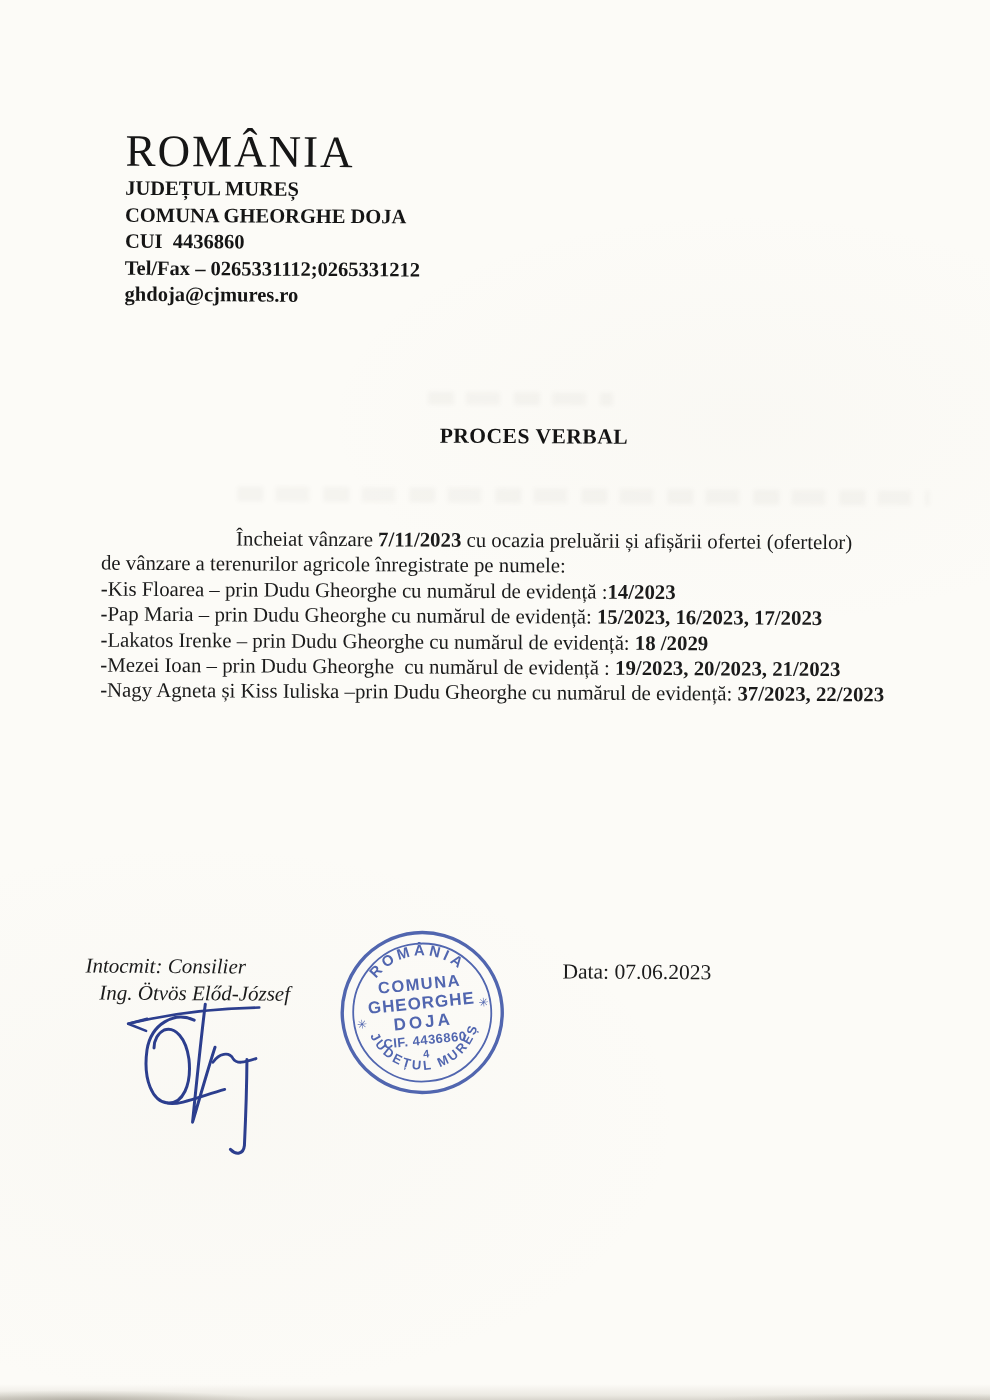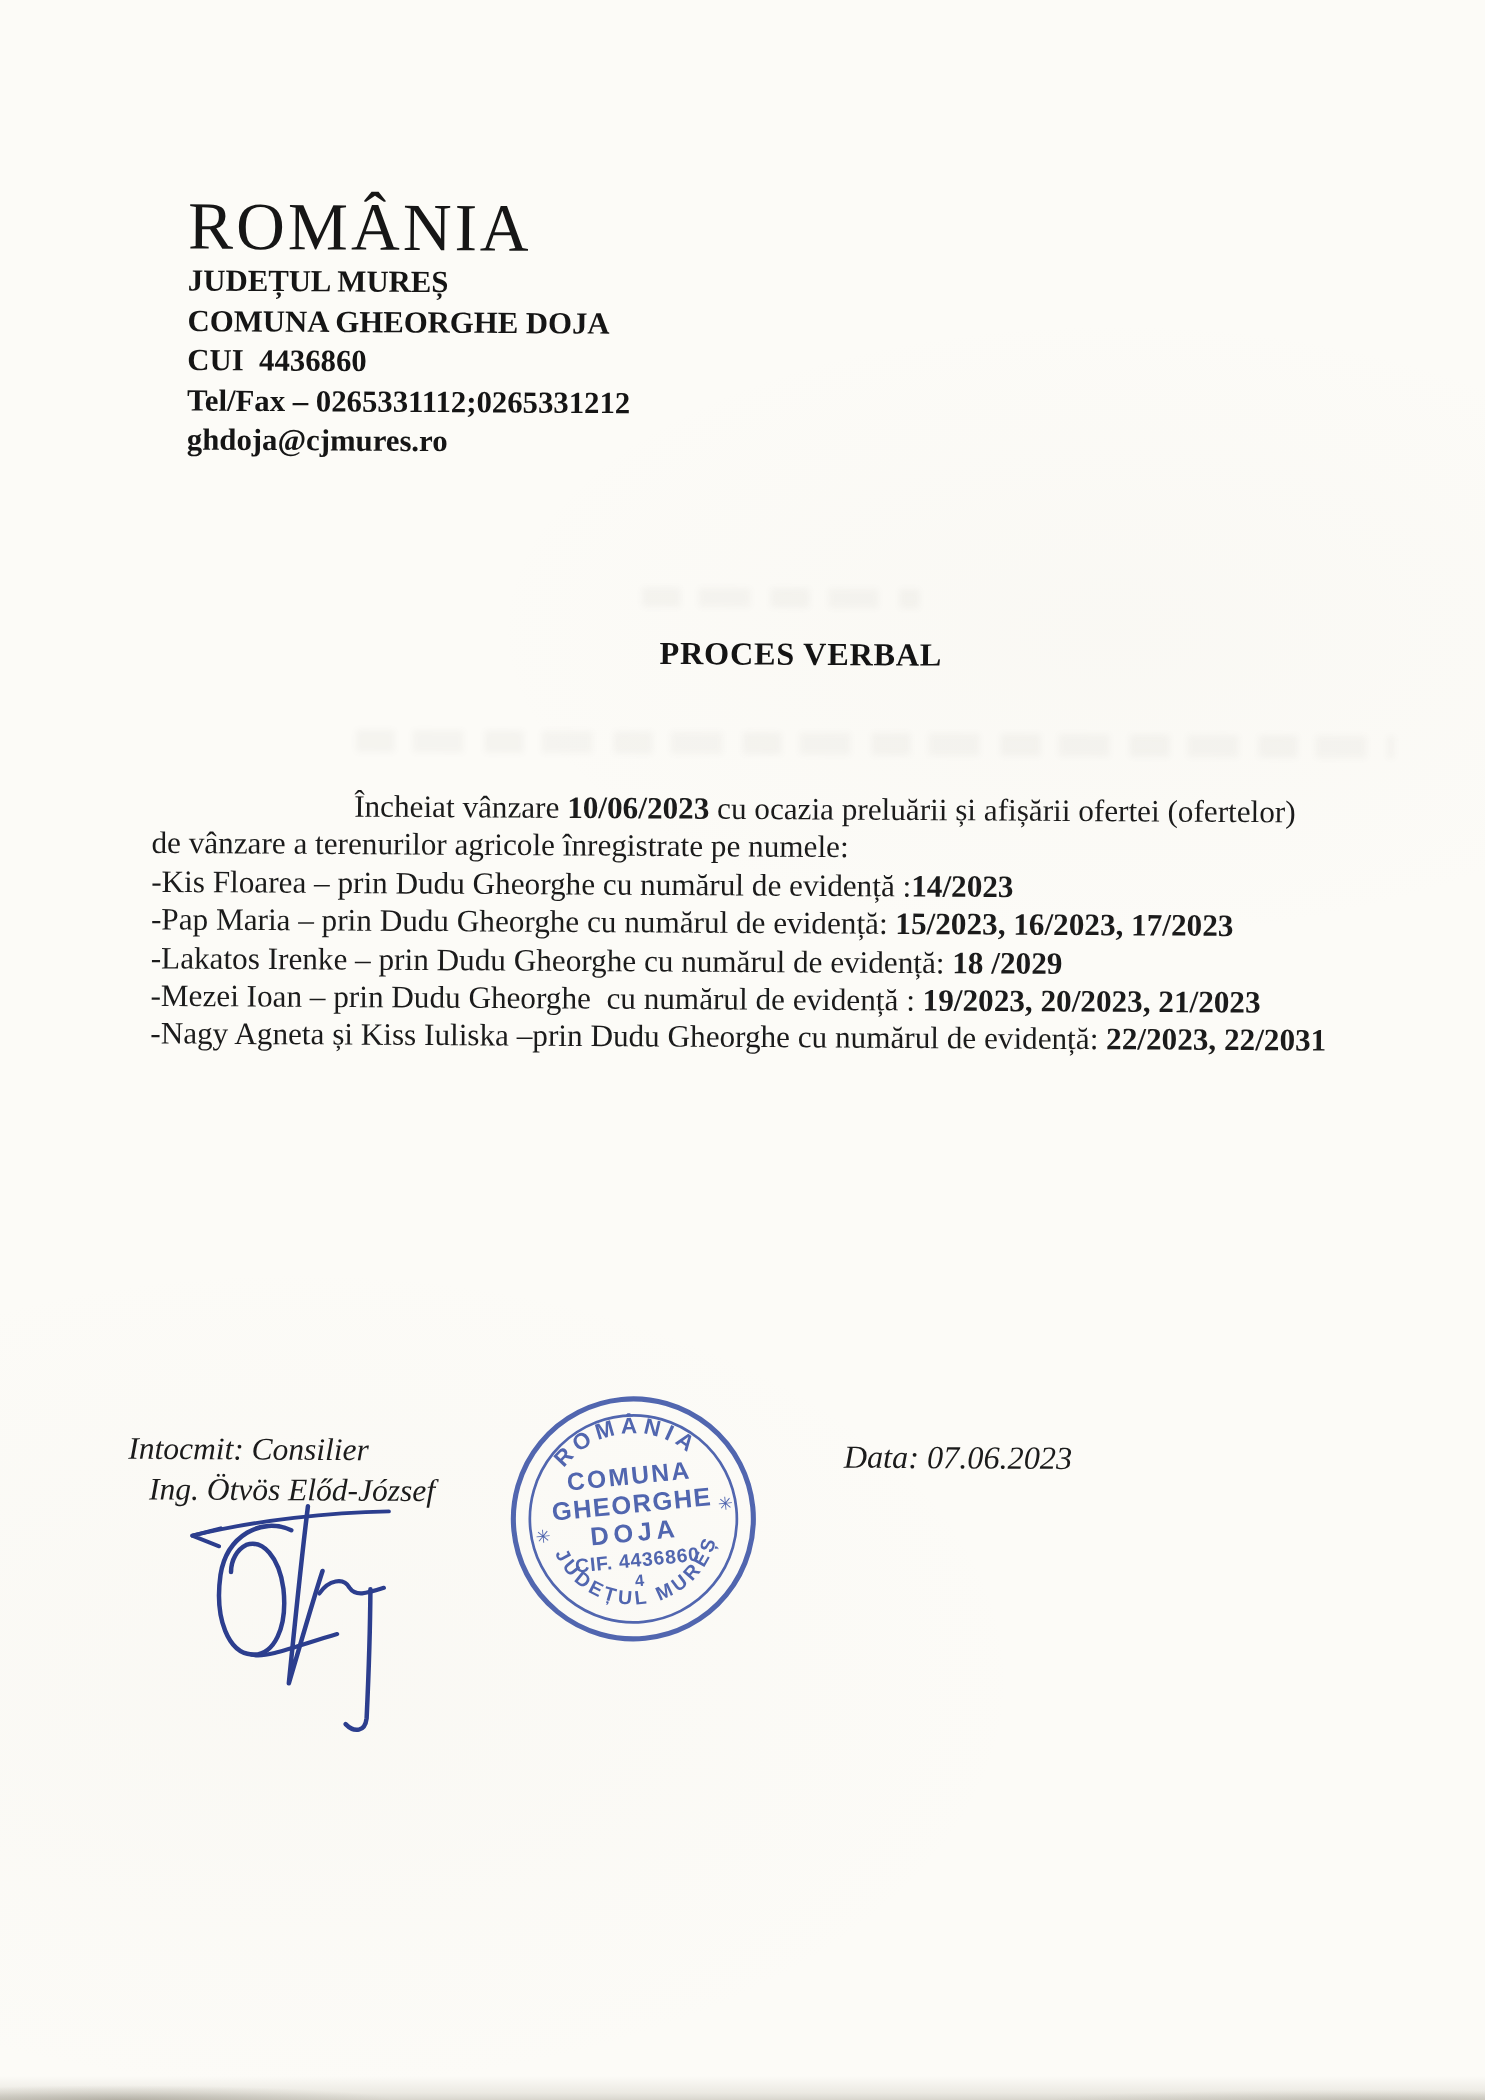--- a/index.html
+++ b/index.html
@@ -69,21 +69,21 @@
   .body-block .indent{text-indent:135px;}
   .body-block b{font-weight:bold;}
   
   .prepared{
     position:absolute;left:88px;top:955px;
     font-style:italic;font-size:21px;line-height:27px;
   }
   .prepared .name{padding-left:14px;}
   .date-line{
     position:absolute;left:565px;top:959px;
-    font-style:italic;font-size:21.5px;
+    font-size:21.5px;
   }
   .signature-svg{position:absolute;left:118px;top:995px;}
   .stamp-svg{
     position:absolute;left:338px;top:926px;
     transform:rotate(-6deg);
     opacity:0.88;
   }
   .stamp-svg text{font-family:"Liberation Sans", sans-serif;}
 </style>
 </head>
@@ -101,27 +101,27 @@
       <div class="lh-line">ghdoja@cjmures.ro</div>
     </header>
 
     <div class="ghost ghost-1"></div>
 
     <h1 class="title">PROCES VERBAL</h1>
 
     <div class="ghost ghost-2"></div>
 
     <section class="body-block">
-      <p class="line indent"><span>Încheiat vânzare </span><b>10/06/2023</b><span> cu ocazia preluării și afișării ofertei (ofertelor)</span></p>
+      <p class="line indent"><span>Încheiat vânzare </span><b>7/11/2023</b><span> cu ocazia preluării și afișării ofertei (ofertelor)</span></p>
       <p class="line">de vânzare a terenurilor agricole înregistrate pe numele:</p>
       <p class="line item"><span>-Kis Floarea – prin Dudu Gheorghe cu numărul de evidență :</span><b>14/2023</b></p>
       <p class="line item"><span>-Pap Maria – prin Dudu Gheorghe cu numărul de evidență: </span><b>15/2023, 16/2023, 17/2023</b></p>
       <p class="line item"><span>-Lakatos Irenke – prin Dudu Gheorghe cu numărul de evidență: </span><b>18 /2029</b></p>
       <p class="line item"><span>-Mezei Ioan – prin Dudu Gheorghe  cu numărul de evidență : </span><b>19/2023, 20/2023, 21/2023</b></p>
-      <p class="line item"><span>-Nagy Agneta și Kiss Iuliska –prin Dudu Gheorghe cu numărul de evidență: </span><b>22/2023, 22/2031</b></p>
+      <p class="line item"><span>-Nagy Agneta și Kiss Iuliska –prin Dudu Gheorghe cu numărul de evidență: </span><b>37/2023, 22/2023</b></p>
     </section>
 
     <div class="prepared">
       <div>Intocmit: Consilier</div>
       <div class="name">Ing. Ötvös Előd-József</div>
     </div>
 
     <div class="date-line">Data: 07.06.2023</div>
 
     <svg class="signature-svg" width="170" height="175" viewBox="118 995 170 175">

